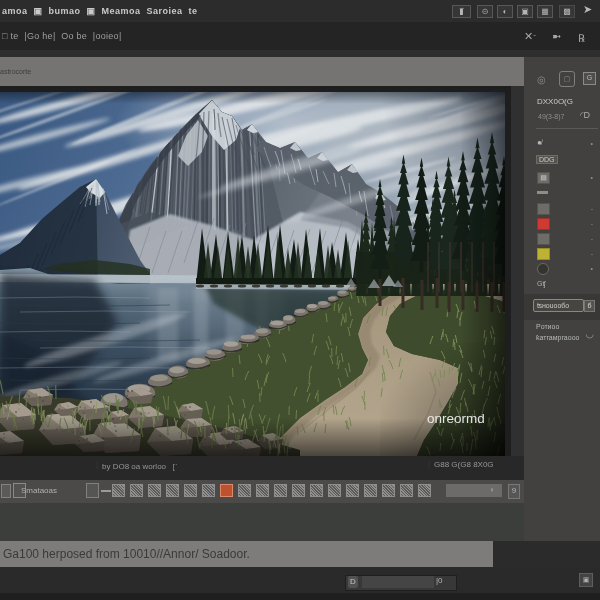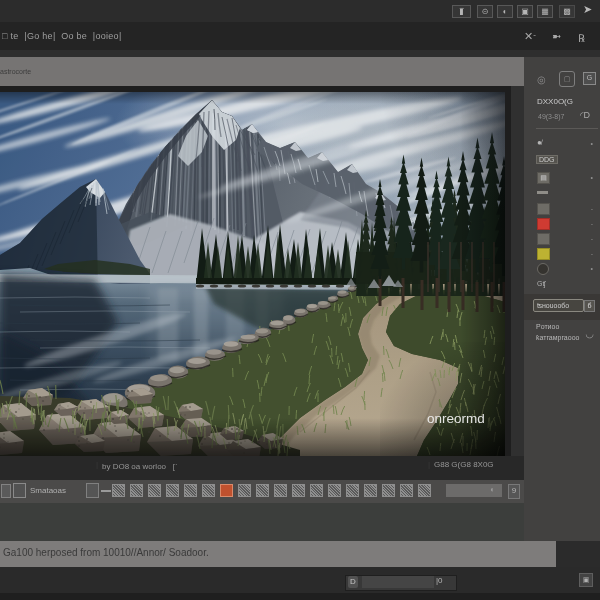--- a/index.html
+++ b/index.html
@@ -11,33 +11,34 @@
 #toolbar .tt{position:absolute;top:9px;left:2px;letter-spacing:0.3px;}
 #strip{left:0;top:50px;width:600px;height:7px;background:#2e2e2e;}
 #tabbar{left:0;top:57px;width:524px;height:29px;background:#767473;}
 #tabbar .tab{position:absolute;left:0px;top:11px;font-size:7px;color:#3c3c3c;}
 #canvasarea{left:0;top:86px;width:524px;height:370px;background:#1e1e1e;}
 #scrollv{left:511px;top:86px;width:13px;height:370px;background:#303030;}
 #infobar{left:0;top:456px;width:524px;height:24px;background:#282828;color:#969696;font-size:8px;}
 #filmstrip{left:0;top:480px;width:524px;height:23px;background:#4b4a49;}
 #midgray{left:0;top:503px;width:524px;height:38px;background:#3c3e3c;}
 #rightpanel{left:524px;top:57px;width:76px;height:484px;background:#424140;}
-#statusbar{left:0;top:541px;width:556px;height:26px;background:#7e7c7b;color:#3a3a3a;font-size:10px;}
+#statusbar{left:0;top:541px;width:493px;height:26px;background:#7e7c7b;color:#3a3a3a;font-size:12px;}
 #bottombar{left:0;top:567px;width:600px;height:33px;background:#2a2a2a;}
 .ibtn{position:absolute;border:1px solid #585858;background:#363636;color:#b5b5b5;text-align:center;font-size:8px;line-height:11px;width:14px;height:11px;top:5px;}
 .tico{position:absolute;top:8px;color:#a8a8a8;font-size:11px;}
 .rp{position:absolute;color:#b8b8b8;font-size:7px;}
 .chip{position:absolute;left:13px;width:11px;height:10px;background:#6e6c66;border:1px solid #55534e;}
 .rmark{position:absolute;right:7px;color:#8f8f8f;font-size:7px;}
 .thumb{position:absolute;top:4px;width:13px;height:13px;background:#6e6e6e;border:1px solid #8e8e8e;box-sizing:border-box;background-image:repeating-linear-gradient(45deg,#909090 0 1px,#5a5a5a 1px 2px);}
 .fstxt{position:absolute;color:#b0b0b0;font-size:8px;top:6px;}
 </style>
 </head>
 <body>
 <div class="abs" id="menubar">
+    <span class="mt">amoa&nbsp; ▣&nbsp; bumao&nbsp; ▣&nbsp; Meamoa&nbsp; Saroiea&nbsp; te</span>
 <span class="ibtn" style="left:452px;width:17px;">▮̅</span>
 <span class="ibtn" style="left:477px;">⊝</span>
 <span class="ibtn" style="left:497px;">◐</span>
 <span class="ibtn" style="left:517px;">▣</span>
 <span class="ibtn" style="left:537px;">▦</span>
 <span class="ibtn" style="left:559px;border-color:#4a4a4a;">▩</span>
 <span style="position:absolute;left:583px;top:3px;color:#b8b8b8;font-size:11px;">➤</span>
 </div>
 <div class="abs" id="toolbar">
     <span class="tt">□ te&nbsp; |Go he|&nbsp; Oo be&nbsp; |ooieo|</span>
@@ -1105,21 +1106,21 @@
   </svg>
 <div class="abs" id="infobar">
 <span style="position:absolute;left:96px;top:4px;color:#3a3a3a;">|</span>
 <span style="position:absolute;left:102px;top:6px;">by DO8 oa worloo&nbsp;&nbsp; [`</span>
 <span style="position:absolute;left:428px;top:4px;color:#3a3a3a;">|</span>
 <span style="position:absolute;left:434px;top:4px;">G88 G(G8 8X0G</span>
 </div>
 <div class="abs" id="filmstrip">
 <span style="position:absolute;left:1px;top:4px;width:8px;height:12px;background:#5a5a5a;border:1px solid #828282;"></span>
 <span style="position:absolute;left:13px;top:3px;width:11px;height:13px;background:#525252;border:1px solid #8a8a8a;"></span>
-<span class="fstxt" style="left:30px;">Smataoas</span>
+<span class="fstxt" style="left:21px;">Smataoas</span>
 <span style="position:absolute;left:86px;top:3px;width:11px;height:13px;background:#555;border:1px solid #808080;"></span>
 <span style="position:absolute;left:101px;top:10px;width:10px;height:2px;background:#9a9a9a;"></span>
 <span id="thumbs"><span class="thumb" style="left:112px;"></span><span class="thumb" style="left:130px;"></span><span class="thumb" style="left:148px;"></span><span class="thumb" style="left:166px;"></span><span class="thumb" style="left:184px;"></span><span class="thumb" style="left:202px;"></span><span class="thumb" style="left:220px;background:#c0512e;background-image:none;border-color:#d98a6a;"></span><span class="thumb" style="left:238px;"></span><span class="thumb" style="left:256px;"></span><span class="thumb" style="left:274px;"></span><span class="thumb" style="left:292px;"></span><span class="thumb" style="left:310px;"></span><span class="thumb" style="left:328px;"></span><span class="thumb" style="left:346px;"></span><span class="thumb" style="left:364px;"></span><span class="thumb" style="left:382px;"></span><span class="thumb" style="left:400px;"></span><span class="thumb" style="left:418px;"></span></span>
 <span style="position:absolute;left:446px;top:4px;width:56px;height:13px;background:#6c6b6a;"></span>
 <span style="position:absolute;left:490px;top:5px;color:#9a9a9a;font-size:8px;">◐</span>
 <span style="position:absolute;left:508px;top:4px;width:10px;height:13px;background:#565656;border:1px solid #787878;color:#b5b5b5;font-size:8px;text-align:center;line-height:12px;">9</span>
 </div>
 <div class="abs" id="midgray"></div>
 <div class="abs" id="rightpanel">
 <span class="rp" style="left:13px;top:17px;font-size:10px;color:#8d8d8d;">◎</span>

